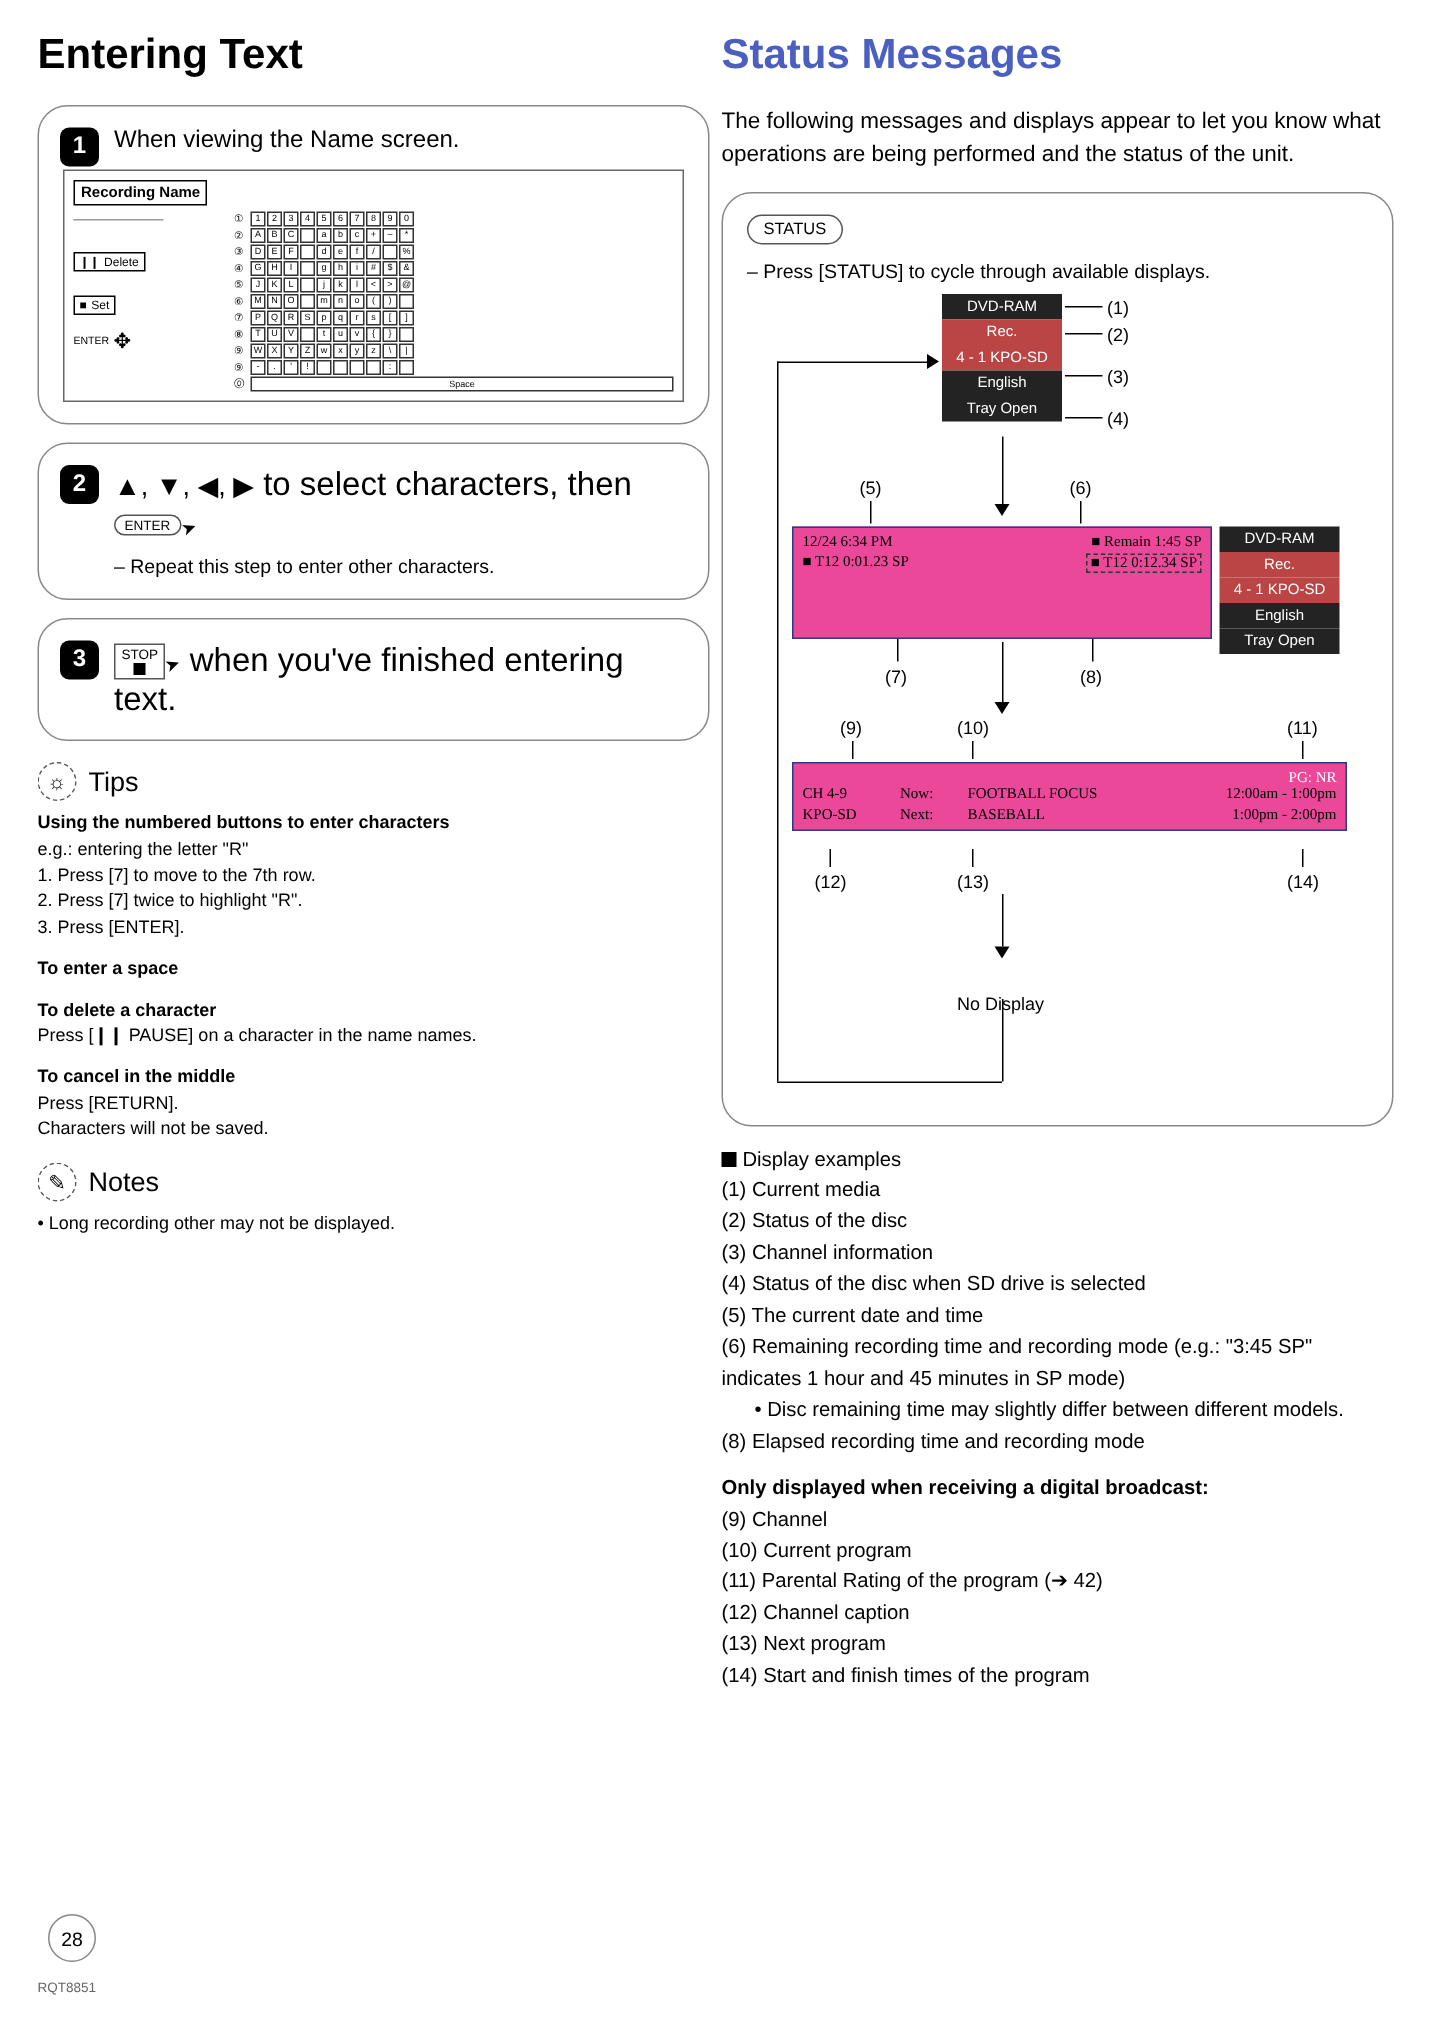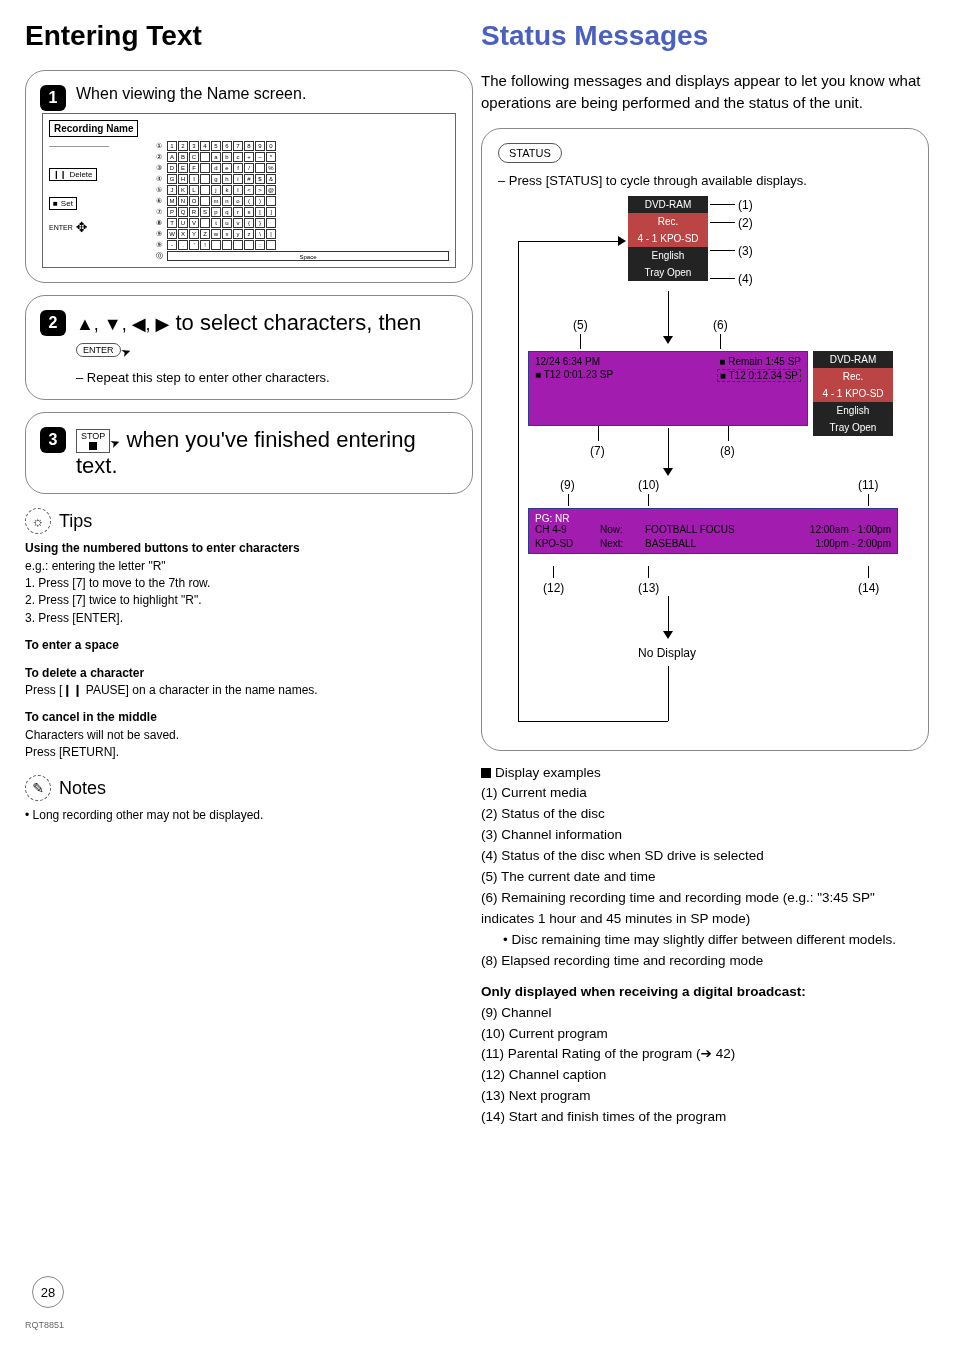--- a/index.html
+++ b/index.html
@@ -32,21 +32,21 @@
   .status-intro { font-size: 15px; line-height: 1.45; margin-bottom: 14px; }
   .status-card { border: 1px solid #888; border-radius: 20px; padding: 14px 16px; }
   .status-pill { border: 1px solid #555; border-radius: 12px; padding: 3px 10px; font-size: 11px; display: inline-block; }
   .status-line { font-size: 13px; margin: 10px 0 8px; }
   .diagram { position: relative; height: 540px; }
   .box-stack { position: absolute; }
   .box-stack .row { padding: 3px 8px; font-size: 10px; text-align: center; min-width: 80px; }
   .row.dark { background: #232323; color: #fff; }
   .row.red  { background: #b44; color: #fff; }
   .callout { font-size: 12px; position: absolute; }
-  .panel { position: absolute; background: #a21caf; color: #fff; font-size: 10px; padding: 4px 6px; border: 1px solid #2b3a8a; }
+  .panel { position: absolute; background: #ec4899; color: #fff; font-size: 10px; padding: 4px 6px; border: 1px solid #2b3a8a; font-family: Liberation Serif, serif; }
   .panel span.blk { color: #000; }
   .list p { font-size: 13.5px; line-height: 1.55; }
   .list .hdr { font-weight: bold; margin-top: 10px; }
   .sq { display: inline-block; width: 10px; height: 10px; background: #000; margin-right: 4px; vertical-align: middle; }
   .footer-num { position: absolute; left: 32px; bottom: 42px; border: 1px solid #888; border-radius: 50%; width: 32px; height: 32px; display: flex; align-items: center; justify-content: center; font-size: 13px; }
   .footer-id { position: absolute; left: 25px; bottom: 20px; font-size: 9px; color: #666; }
   .arrow-down { width: 0; height: 0; border-left: 5px solid transparent; border-right: 5px solid transparent; border-top: 8px solid #000; position: absolute; }
   .arrow-right { width: 0; height: 0; border-top: 5px solid transparent; border-bottom: 5px solid transparent; border-left: 8px solid #000; position: absolute; }
   .vline { position: absolute; width: 1px; background: #000; }
   .hline { position: absolute; height: 1px; background: #000; }
@@ -248,22 +248,22 @@
     <div class="tips-body">
       <p class="bold" style="margin-top:0;">Using the numbered buttons to enter characters</p>
       <p>e.g.: entering the letter "R"</p>
       <p>1. Press [7] to move to the 7th row.</p>
       <p>2. Press [7] twice to highlight "R".</p>
       <p>3. Press [ENTER].</p>
       <p class="bold">To enter a space</p>
       <p class="bold">To delete a character</p>
       <p>Press [❙❙ PAUSE] on a character in the name names.</p>
       <p class="bold">To cancel in the middle</p>
+      <p>Press [RETURN].</p>
       <p>Characters will not be saved.</p>
-      <p>Press [RETURN].</p>
     </div>
 
     <div class="section-hdr">
       <div class="icon-circle">✎</div>
       <span>Notes</span>
     </div>
     <div class="notes-body">
       <p>• Long recording other may not be displayed.</p>
     </div>
   </div>
@@ -334,21 +334,21 @@
         <div class="arrow-down" style="left:165px; top:272px;"></div>
 
         <div class="callout" style="left:62px; top:282px;">(9)</div>
         <div class="callout" style="left:140px; top:282px;">(10)</div>
         <div class="callout" style="left:360px; top:282px;">(11)</div>
         <div class="vline" style="left:70px;  top:298px; height:12px;"></div>
         <div class="vline" style="left:150px; top:298px; height:12px;"></div>
         <div class="vline" style="left:370px; top:298px; height:12px;"></div>
 
         <div class="panel" style="left:30px; top:312px; width:370px;">
-          <div style="text-align:left;" class="blk">PG: NR</div>
+          <div style="text-align:right;" class="blk">PG: NR</div>
           <div style="display:flex; gap:10px;">
             <span class="blk" style="width:55px;">CH 4-9</span>
             <span class="blk" style="width:35px;">Now:</span>
             <span class="blk" style="flex:1;">FOOTBALL FOCUS</span>
             <span class="blk">12:00am - 1:00pm</span>
           </div>
           <div style="display:flex; gap:10px; margin-top:3px;">
             <span class="blk" style="width:55px;">KPO-SD</span>
             <span class="blk" style="width:35px;">Next:</span>
             <span class="blk" style="flex:1;">BASEBALL</span>
@@ -358,21 +358,21 @@
 
         <div class="vline" style="left:55px;  top:370px; height:12px;"></div>
         <div class="vline" style="left:150px; top:370px; height:12px;"></div>
         <div class="vline" style="left:370px; top:370px; height:12px;"></div>
         <div class="callout" style="left:45px; top:385px;">(12)</div>
         <div class="callout" style="left:140px; top:385px;">(13)</div>
         <div class="callout" style="left:360px; top:385px;">(14)</div>
 
         <div class="vline" style="left:170px; top:400px; height:35px;"></div>
         <div class="arrow-down" style="left:165px; top:435px;"></div>
-        <div class="callout" style="left:140px; top:450px;">No Display</div>
+        <div class="callout" style="left:140px; top:466px;">No Display</div>
 
         <div class="hline" style="left:20px; top:525px; width:150px;"></div>
         <div class="vline" style="left:170px; top:470px; height:55px;"></div>
       </div>
     </div>
 
     <div class="list" style="margin-top:12px;">
       <p><span class="sq"></span><span>Display examples</span></p>
       <p>(1) Current media</p>
       <p>(2) Status of the disc</p>

